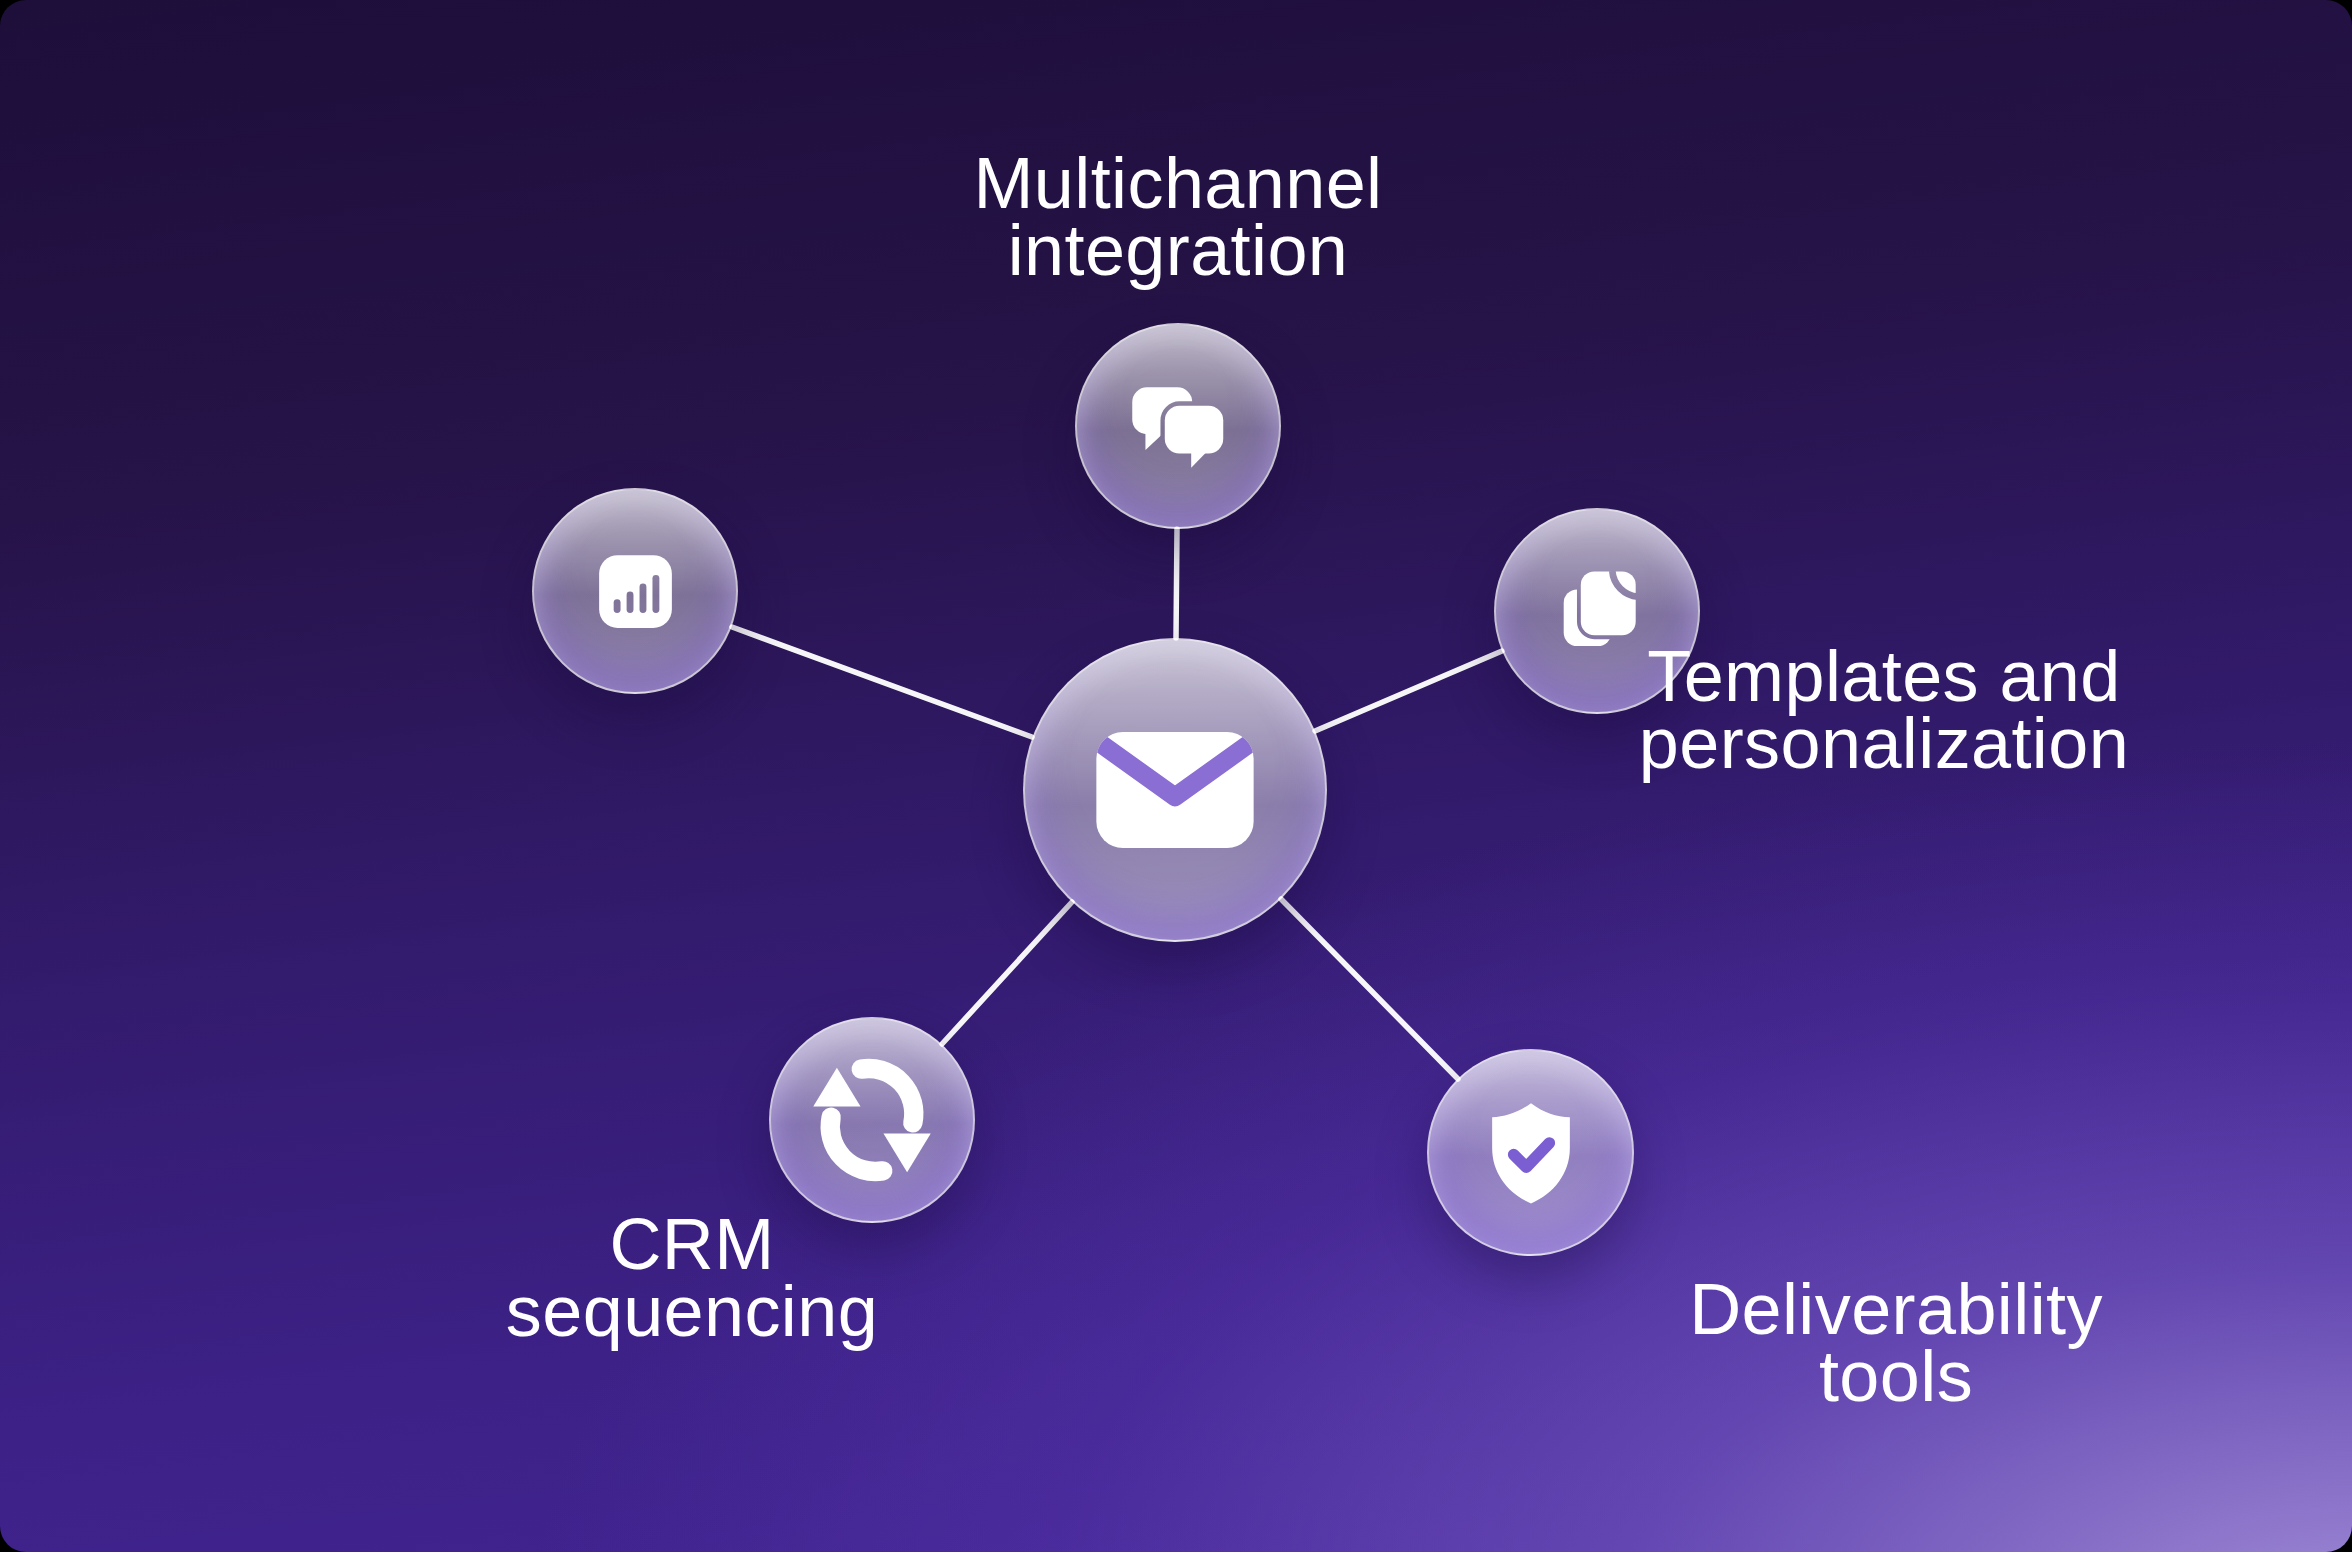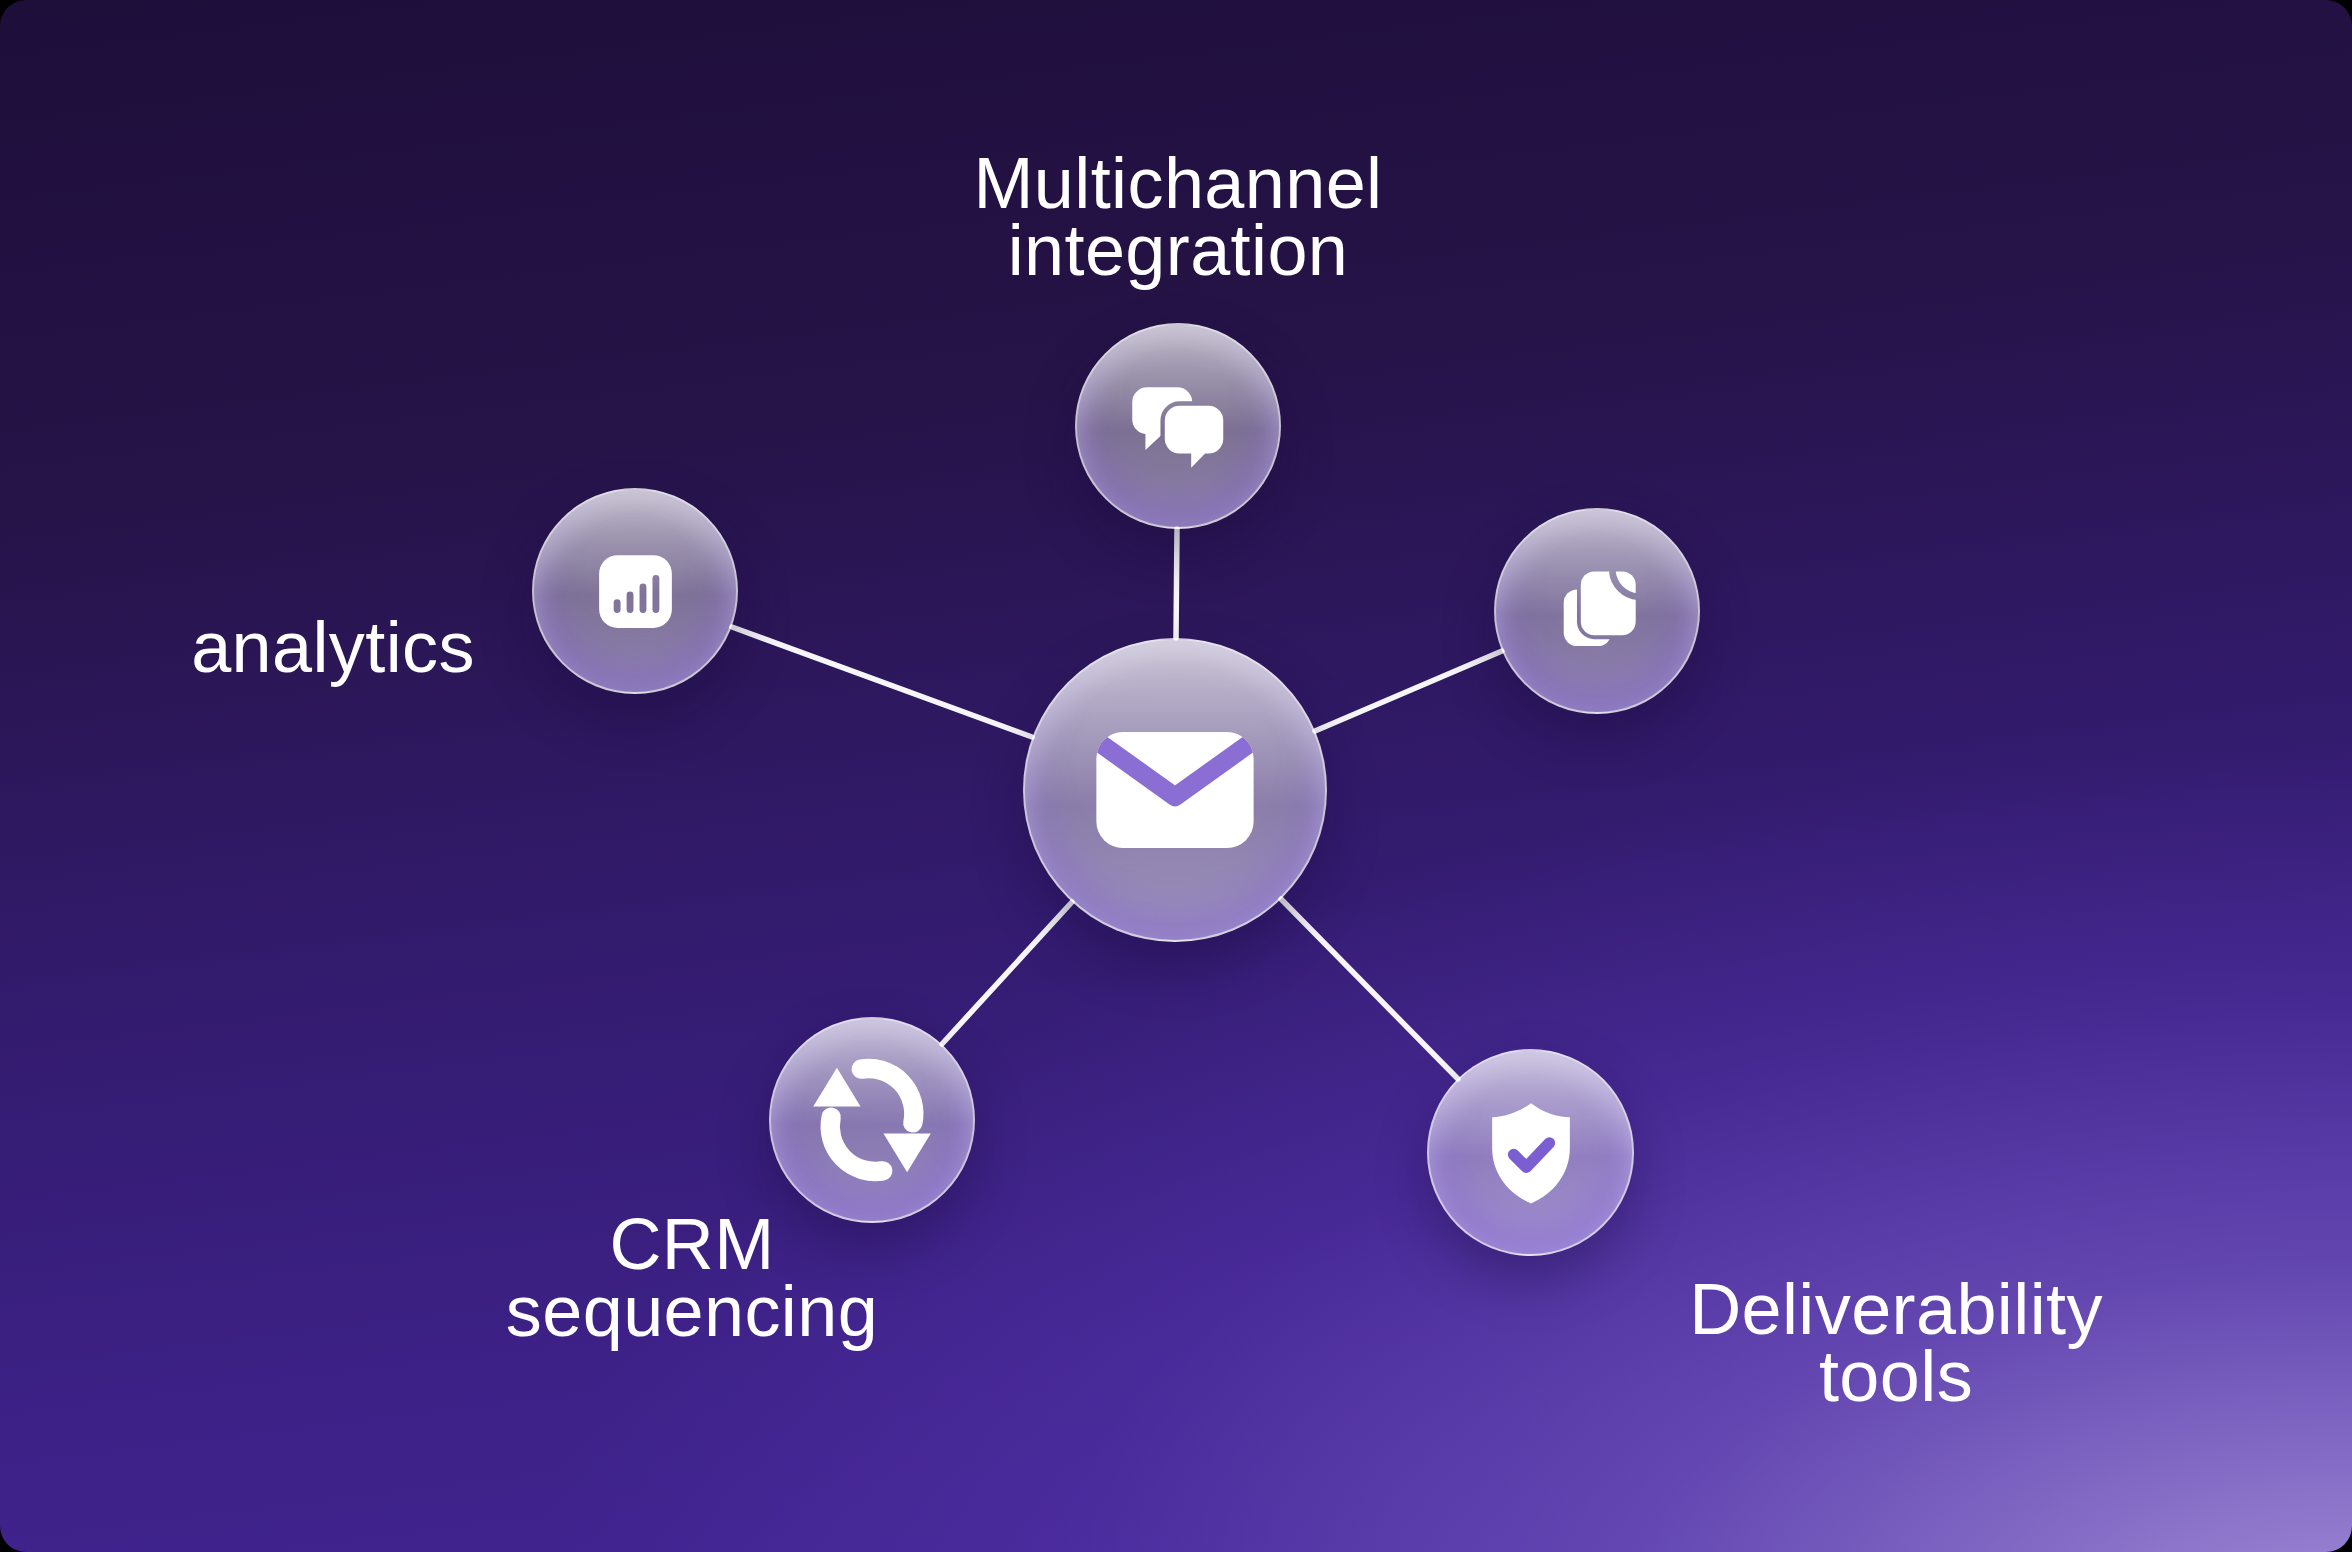--- a/index.html
+++ b/index.html
@@ -145,28 +145,31 @@
       <path d="M12 2.5 c2.4 1.8 4.9 2.6 7.4 2.7 v5.9 c0 4.8 -3.1 8.7 -7.4 10.5 c-4.3 -1.8 -7.4 -5.7 -7.4 -10.5 v-5.9 c2.5 -0.1 5 -0.9 7.4 -2.7 z" fill="#ffffff"></path>
       <path d="M8.7 12.3 l2.4 2.4 l4.4 -4.6" fill="none" stroke="#7a5ed2" stroke-width="2.2" stroke-linecap="round" stroke-linejoin="round"></path>
     </svg>
   </div>
 
   <div class="label lbl-multichannel">
     <span class="label-line">Multichannel</span>
     <span class="label-line">integration</span>
   </div>
 
+  <div class="label lbl-templates">
+    <span class="label-line">Templates and</span>
+    <span class="label-line">personalization</span>
+  </div>
 
   <div class="label lbl-deliverability">
     <span class="label-line">Deliverability</span>
     <span class="label-line">tools</span>
   </div>
 
   <div class="label lbl-crm">
     <span class="label-line">CRM</span>
     <span class="label-line">sequencing</span>
   </div>
 
   <div class="label lbl-realtime">
-    <span class="label-line">analytics</span>
   </div>
 
 </div>
 
 </body></html>

